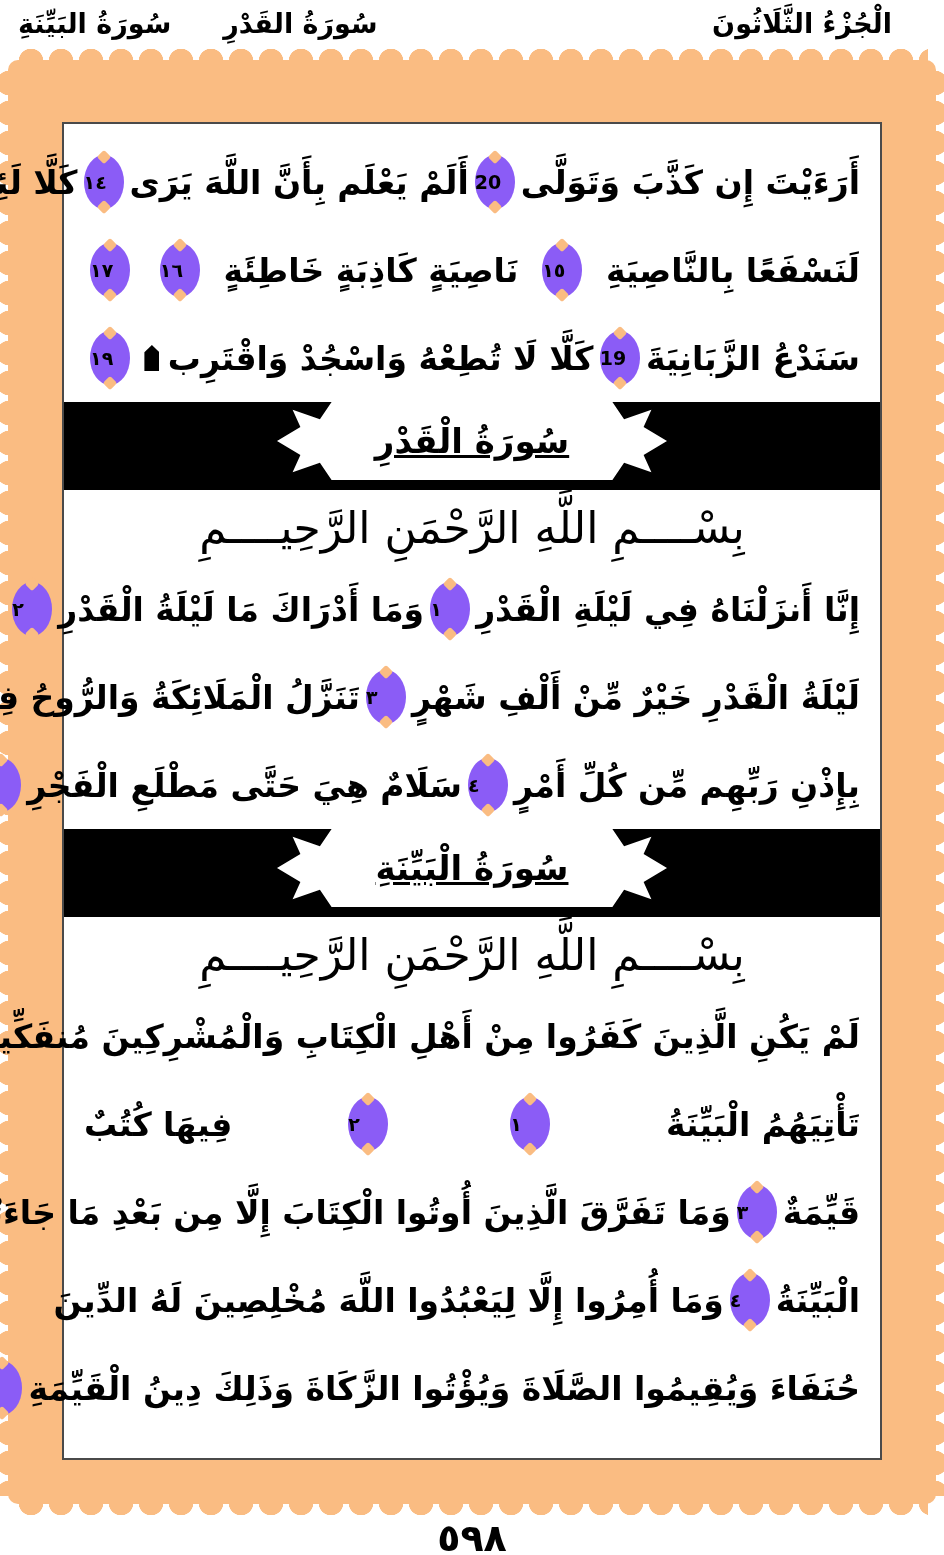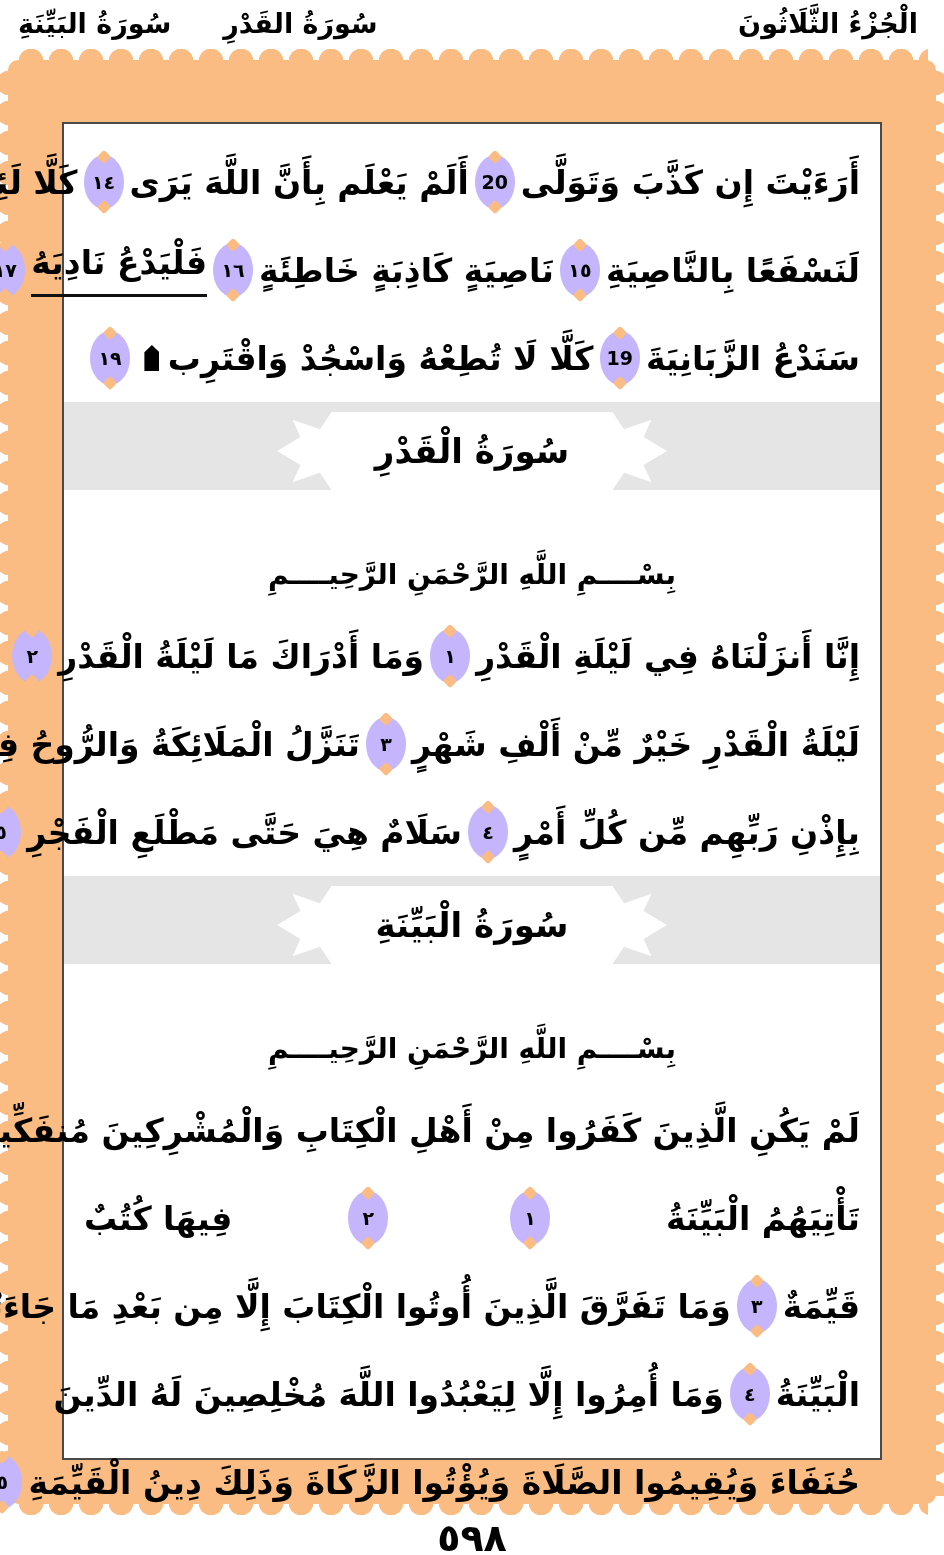--- a/index.html
+++ b/index.html
@@ -4,21 +4,21 @@
 <style>
   * { box-sizing: border-box; }
   html,body { margin:0; padding:0; }
   body {
     width:944px; height:1555px; background:#ffffff; overflow:hidden; position:relative;
     font-family:"DejaVu Sans", sans-serif; color:#000;
   }
 
   
   .hdr { position:relative; height:58px; }
-  .hdr-juz { position:absolute; right:26px; top:8px; font-size:27px; font-weight:bold; }
+  .hdr-juz { position:absolute; right:52px; top:8px; font-size:27px; font-weight:bold; }
   .hdr-surahs { position:absolute; left:18px; top:8px; font-size:27px; font-weight:bold;
                 display:flex; direction:rtl; gap:52px; }
 
   
   .frame { position:relative; margin:2px 8px 0; height:1444px;
            background:#FABC82; border-radius:10px; }
   .sc { position:absolute; }
   .sc-t { top:-13px; left:8px; right:8px; height:14px;
           background:radial-gradient(circle at 50% 100%, #FABC82 12px, rgba(0,0,0,0) 12.5px);
           background-size:30px 14px; background-repeat:repeat-x; }
@@ -36,44 +36,44 @@
   .panel { position:absolute; top:62px; left:54px; right:54px; bottom:44px;
            background:#ffffff; border:2px solid #4A4A4A;
            padding:14px 20px 0; direction:rtl; }
 
   .ayah-line { height:88px; display:flex; align-items:center;
                justify-content:space-between; font-size:33px; font-weight:bold;
                white-space:nowrap; }
   .seg { white-space:nowrap; }
   .sajdah-underline { border-bottom:3px solid #111; padding-bottom:12px; }
 
-  .verse-marker { width:40px; height:54px; min-width:40px; background:#c4b5fd;
+  .verse-marker { width:40px; height:54px; min-width:40px; background:#8b5cf6;
                   border-radius:50%; display:inline-flex; align-items:center;
-                  justify-content:center; position:relative; margin:0 6px; }
+                  justify-content:flex-end; position:relative; margin:0 6px; }
   .verse-marker::before, .verse-marker::after { content:""; position:absolute; left:50%;
                   width:10px; height:10px; background:#FABC82; border-radius:2px; }
   .verse-marker::before { top:-3px; transform:translateX(-50%) rotate(45deg); }
   .verse-marker::after  { bottom:-3px; transform:translateX(-50%) rotate(45deg); }
   .vnum { font-size:19px; font-weight:bold; line-height:1; }
 
   .sajdah-icon { display:inline-block; width:15px; height:26px; background:#000;
                  clip-path:polygon(50% 0%, 100% 28%, 100% 100%, 0% 100%, 0% 28%);
                  margin:0 8px; align-self:center; }
 
-  .line-banner { height:88px; margin:0 -20px; background:#e5e5e5;
-                 display:flex; align-items:flex-end; justify-content:center; }
+  .line-banner { height:88px; margin:0 -20px; background:#000000;
+                 display:flex; align-items:flex-start; justify-content:center;text-decoration:underline; }
   .cartouche { width:390px; height:78px; background:#ffffff;
                display:flex; align-items:center; justify-content:center;
                font-size:34px; font-weight:bold;
                clip-path:polygon(0% 50%, 6% 32%, 4% 10%, 11% 22%, 14% 0%, 86% 0%, 89% 22%,
                  96% 10%, 94% 32%, 100% 50%, 94% 68%, 96% 90%, 89% 78%, 86% 100%,
                  14% 100%, 11% 78%, 4% 90%, 6% 68%); }
 
   .bismillah { height:75px; display:flex; align-items:center; justify-content:center;
-               font-size:28px; font-weight:bold;margin-top:47px; }
+               font-size:44px; font-weight:normal; }
 
   
   .page-number { margin-top:12px; text-align:center; font-size:38px; font-weight:bold; }
 </style>
 </head>
 <body>
 
 <div class="hdr">
   <div class="hdr-surahs">
     <span>سُورَةُ القَدْرِ</span>
@@ -101,21 +101,20 @@
       </div>
       <div class="ayah-line">
         <span class="seg">لَنَسْفَعًا بِالنَّاصِيَةِ</span>
         <span class="verse-marker">
           <span class="vnum">١٥</span>
         </span>
         <span class="seg">نَاصِيَةٍ كَاذِبَةٍ خَاطِئَةٍ</span>
         <span class="verse-marker">
           <span class="vnum">١٦</span>
         </span>
-        <span class="seg sajdah-underline">فَلْيَدْعُ نَادِيَهُ</span>
         <span class="verse-marker">
           <span class="vnum">١٧</span>
         </span>
       </div>
       <div class="ayah-line">
         <span class="seg">سَنَدْعُ الزَّبَانِيَةَ</span>
         <span class="verse-marker">
           <span class="vnum">19</span>
         </span>
         <span class="seg">كَلَّا لَا تُطِعْهُ وَاسْجُدْ وَاقْتَرِب</span>

